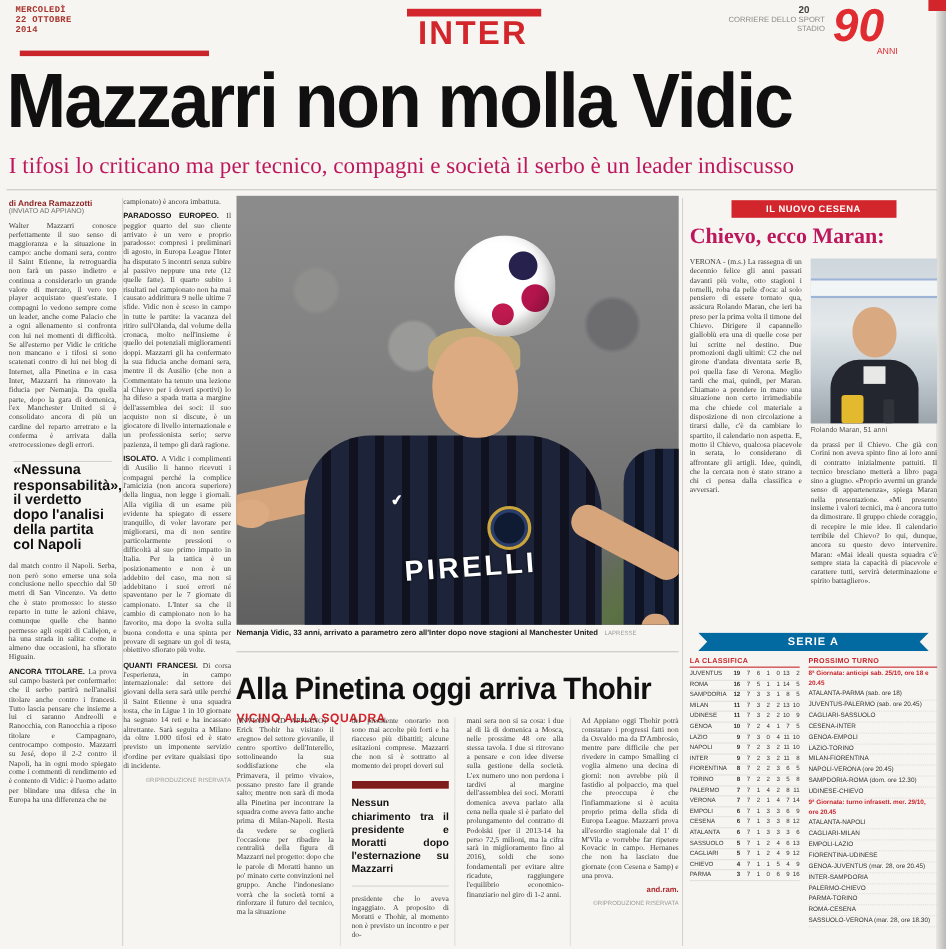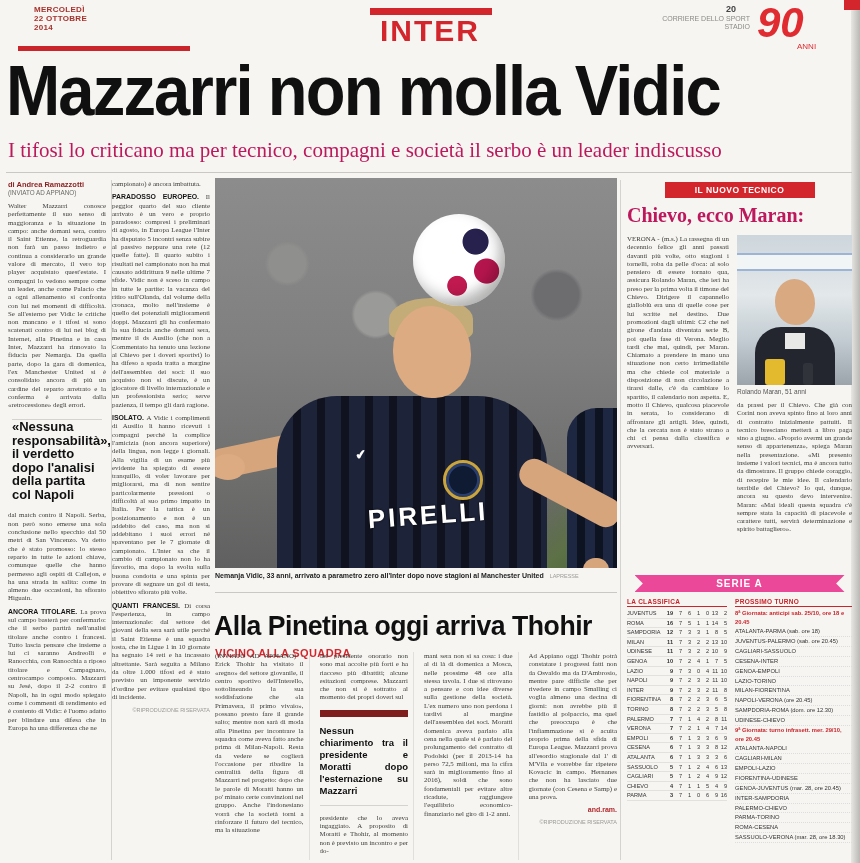--- a/index.html
+++ b/index.html
@@ -2,21 +2,21 @@
 <html><head>
 <meta charset="utf-8">
 <style>
   html,body{margin:0;padding:0;background:#dcdcd8;}
   .page{position:relative;width:860px;height:863px;background:#f6f5f2;overflow:hidden;
         font-family:"Liberation Serif",serif;color:#2a2a2a;}
   .edge-r{position:absolute;right:0;top:0;width:9px;height:100%;
           background:linear-gradient(90deg,#e8e7e3,#b9b8b4);}
   .corner-red{position:absolute;right:0;top:0;width:16px;height:10px;background:#d3262c;}
   
-  .date-block{position:absolute;left:34px;top:5px;font-family:Liberation Sans, sans-serif;
+  .date-block{position:absolute;left:14px;top:5px;font-family:Liberation Mono, monospace;
               font-size:8px;line-height:9px;font-weight:bold;color:#a8322c;letter-spacing:.3px;}
   .red-rule-left{position:absolute;left:18px;top:46px;width:172px;height:5px;background:#c9252b;}
   .section-bar{position:absolute;left:370px;top:8px;width:122px;height:7px;background:#d3262c;}
   .section-title{position:absolute;left:330px;top:14px;width:200px;text-align:center;
                  font-family:"Liberation Sans",sans-serif;font-weight:900;font-size:30px;
                  letter-spacing:2px;color:#d3262c;}
   .pageno{position:absolute;left:726px;top:4px;font-family:"Liberation Sans",sans-serif;
           font-weight:bold;font-size:9px;color:#444;}
   .brand{position:absolute;left:640px;top:15px;width:110px;text-align:right;
          font-family:"Liberation Sans",sans-serif;font-size:7px;line-height:8px;color:#8a8a86;}
@@ -120,21 +120,21 @@
          border-radius:26px 26px 0 0;}
   .mshirt{position:absolute;left:48px;bottom:36px;width:20px;height:16px;background:#e8e8e6;}
   .mhead{position:absolute;left:38px;top:44px;width:40px;height:46px;background:#d9a982;
          border-radius:48% 52% 46% 50%;}
   .mug{position:absolute;left:28px;bottom:0;width:20px;height:26px;background:#e3b92e;border-radius:3px;}
   .mmic{position:absolute;left:66px;bottom:0;width:10px;height:22px;background:#30343a;border-radius:3px;}
   .mcap{font-family:"Liberation Sans",sans-serif;font-size:6.5px;color:#555;margin:3px 0 6px;}
   .ccol-r .tiny{height:150px;overflow:hidden;}
   
   .seriea{margin-top:10px;}
-  .sa-banner{width:210px;margin:0 auto;background:#ec4899;color:#fff;text-align:center;
+  .sa-banner{width:210px;margin:0 auto;background:#0369a1;color:#fff;text-align:center;
              font-family:"Liberation Sans",sans-serif;font-weight:bold;font-size:10px;
              padding:3px 0;letter-spacing:1px;
              clip-path:polygon(0 0,100% 0,96% 50%,100% 100%,0 100%,4% 50%);}
   .sa-cols{display:flex;gap:8px;margin-top:6px;}
   .sa-left{width:100px;}
   .sa-right{width:117px;}
   .sa-h{font-family:"Liberation Sans",sans-serif;font-weight:bold;font-size:6.5px;color:#c9252b;
         border-bottom:1px solid #c9252b;padding-bottom:1px;margin-bottom:2px;letter-spacing:.3px;}
   .st-row{display:flex;font-family:"Liberation Sans",sans-serif;font-size:5.6px;line-height:8.6px;
           border-bottom:1px solid #e2e1dd;color:#333;}
@@ -239,21 +239,21 @@
     <div class="scol tiny">
       <p>Ad Appiano oggi Thohir potrà constatare i progressi fatti non da Osvaldo ma da D'Ambrosio, mentre pare difficile che per rivedere in campo Smalling ci voglia almeno una decina di giorni: non avrebbe più il fastidio al polpaccio, ma quel che preoccupa è che l'infiammazione si è acuita proprio prima della sfida di Europa League. Mazzarri prova all'esordio stagionale dal 1' di M'Vila e vorrebbe far ripetere Kovacic in campo. Hernanes che non ha lasciato due giornate (con Cesena e Samp) e una prova.</p>
       <span class="sig-red">and.ram.</span>
       <span class="sign">©RIPRODUZIONE RISERVATA</span>
     </div>
   </div>
 
   <div class="vline" style="left:620px;top:180px;height:680px;"></div>
 
   <div class="right-block">
-    <div class="badge">IL NUOVO TECNICO</div>
+    <div class="badge">IL NUOVO CESENA</div>
     <div class="chievo-h">
       <span>Chievo, ecco Maran:</span><br>
     </div>
     <div class="chievo-cols">
       <div class="ccol-l tiny">
         <p>VERONA - (m.s.) La rassegna di un decennio felice gli anni passati davanti più volte, otto stagioni i tornelli, roba da pelle d'oca: al solo pensiero di essere tornato qua, assicura Rolando Maran, che ieri ha preso per la prima volta il timone del Chievo. Dirigere il capannello gialloblù era una di quelle cose per lui scritte nel destino. Due promozioni dagli ultimi: C2 che nel girone d'andata diventata serie B, poi quella fase di Verona. Meglio tardi che mai, quindi, per Maran. Chiamato a prendere in mano una situazione non certo irrimediabile ma che chiede col materiale a disposizione di non circolazione a tirarsi dalle, c'è da cambiare lo spartito, il calendario non aspetta. E, motto il Chievo, qualcosa piacevole in serata, lo considerano di affrontare gli artigli. Idee, quindi, che la cercata non è stato strano a chi ci pensa dalla classifica e avversari.</p>
       </div>
       <div class="ccol-r">
         <div class="mphoto">
           <div class="mband"></div>

